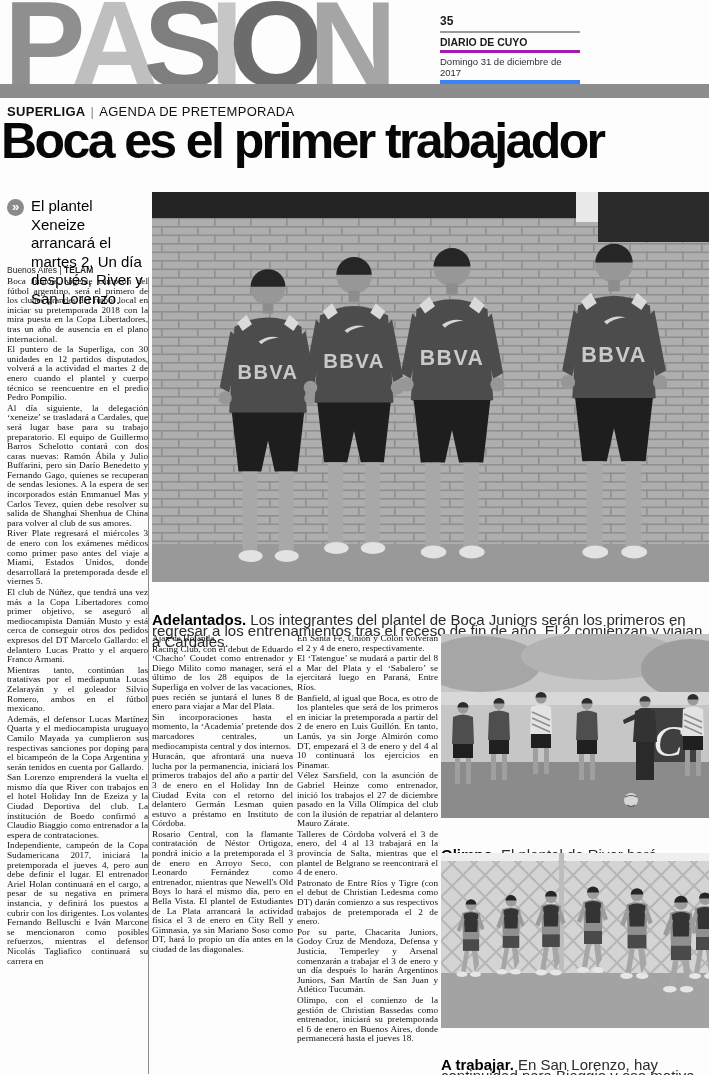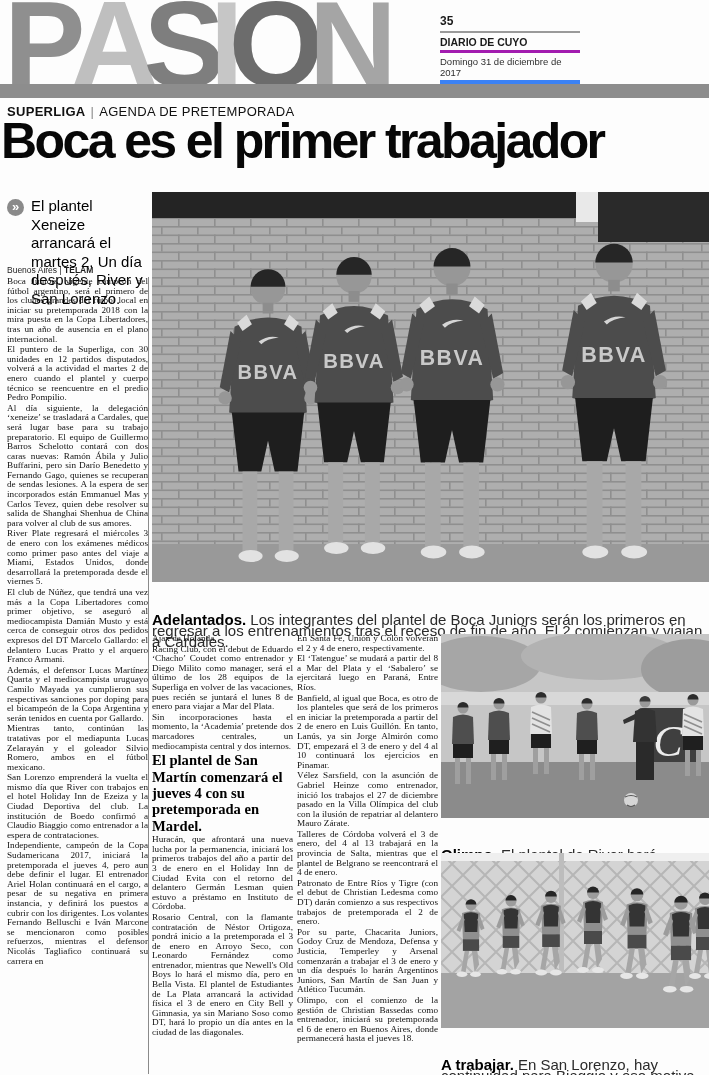--- a/index.html
+++ b/index.html
@@ -86,22 +86,22 @@
     <span>|</span>
     <b>TELAM</b>
   </div>
 
   <div class="col col1">
     <p>Boca Juniors, vigente campeón del fútbol argentino, será el primero de los clubes grandes del fútbol local en iniciar su pretemporada 2018 con la mira puesta en la Copa Libertadores, tras un año de ausencia en el plano internacional.</p>
     <p>El puntero de la Superliga, con 30 unidades en 12 partidos disputados, volverá a la actividad el martes 2 de enero cuando el plantel y cuerpo técnico se reencuentre en el predio Pedro Pompilio.</p>
     <p>Al día siguiente, la delegación ‘xeneize’ se trasladará a Cardales, que será lugar base para su trabajo preparatorio. El equipo de Guillermo Barros Schelotto contará con dos caras nuevas: Ramón Ábila y Julio Buffarini, pero sin Darío Benedetto y Fernando Gago, quienes se recuperan de sendas lesiones. A la espera de ser incorporados están Emmanuel Mas y Carlos Tevez, quien debe resolver su salida de Shanghai Shenhua de China para volver al club de sus amores.</p>
     <p>River Plate regresará el miércoles 3 de enero con los exámenes médicos como primer paso antes del viaje a Miami, Estados Unidos, donde desarrollará la pretemporada desde el viernes 5.</p>
     <p>El club de Núñez, que tendrá una vez más a la Copa Libertadores como primer objetivo, se aseguró al mediocampista Damián Musto y está cerca de conseguir otros dos pedidos expresos del DT Marcelo Gallardo: el delantero Lucas Pratto y el arquero Franco Armani.</p>
+    <p>Mientras tanto, continúan las tratativas por el mediapunta Lucas Zelarayán y el goleador Silvio Romero, ambos en el fútbol mexicano.</p>
     <p>Además, el defensor Lucas Martínez Quarta y el mediocampista uruguayo Camilo Mayada ya cumplieron sus respectivas sanciones por doping para el bicampeón de la Copa Argentina y serán tenidos en cuenta por Gallardo.</p>
-    <p>Mientras tanto, continúan las tratativas por el mediapunta Lucas Zelarayán y el goleador Silvio Romero, ambos en el fútbol mexicano.</p>
     <p>San Lorenzo emprenderá la vuelta el mismo día que River con trabajos en el hotel Holiday Inn de Ezeiza y la Ciudad Deportiva del club. La institución de Boedo confirmó a Claudio Biaggio como entrenador a la espera de contrataciones.</p>
     <p>Independiente, campeón de la Copa Sudamericana 2017, iniciará la pretemporada el jueves 4, pero aun debe definir el lugar. El entrenador Ariel Holan continuará en el cargo, a pesar de su negativa en primera instancia, y definirá los puestos a cubrir con los dirigentes. Los volantes Fernando Belluschi e Iván Marcone se mencionaron como posibles refuerzos, mientras el defensor Nicolás Tagliafico continuará su carrera en</p>
   </div>
   <div class="vrule"></div>
 
   <figure class="photo-main">
     <svg width="557" height="390" viewBox="0 0 557 390" xmlns="http://www.w3.org/2000/svg">
       <defs>
         <pattern id="brick" width="36" height="17" patternUnits="userSpaceOnUse">
           <rect width="36" height="17" fill="#aeaeae"></rect>
@@ -143,21 +143,20 @@
   </figure>
   <figcaption class="cap cap-main">
     <b>Adelantados.</b>
     <span>Los integrantes del plantel de Boca Juniors serán los primeros en regresar a los entrenamientos tras el receso de fin de año. El 2 comienzan y viajan a Cardales.</span>
   </figcaption>
 
   <div class="col col2">
     <p>Ajax de Holanda.</p>
     <p>Racing Club, con el debut de Eduardo ‘Chacho’ Coudet como entrenador y Diego Milito como manager, será el último de los 28 equipos de la Superliga en volver de las vacaciones, pues recién se juntará el lunes 8 de enero para viajar a Mar del Plata.</p>
     <p>Sin incorporaciones hasta el momento, la ‘Academia’ pretende dos marcadores centrales, un mediocampista central y dos internos.</p>
-    <p class="pq">El plantel de San Martín comenzará el jueves 4 con su pretemporada en Mardel.</p>
     <p>Huracán, que afrontará una nueva lucha por la permanencia, iniciará los primeros trabajos del año a partir del 3 de enero en el Holiday Inn de Ciudad Evita con el retorno del delantero Germán Lesman quien estuvo a préstamo en Instituto de Córdoba.</p>
     <p>Rosario Central, con la flamante contratación de Néstor Ortigoza, pondrá inicio a la pretemporada el 3 de enero en Arroyo Seco, con Leonardo Fernández como entrenador, mientras que Newell's Old Boys lo hará el mismo día, pero en Bella Vista. El plantel de Estudiantes de La Plata arrancará la actividad física el 3 de enero en City Bell y Gimnasia, ya sin Mariano Soso como DT, hará lo propio un día antes en la ciudad de las diagonales.</p>
   </div>
 
   <div class="col col3">
     <p>En Santa Fe, Unión y Colón volverán el 2 y 4 de enero, respectivamente.</p>
     <p>El ‘Tatengue’ se mudará a partir del 8 a Mar del Plata y el ‘Sabalero’ se ejercitará luego en Paraná, Entre Ríos.</p>
     <p>Banfield, al igual que Boca, es otro de los planteles que será de los primeros en iniciar la pretemporada a partir del 2 de enero en Luis Guillón. En tanto, Lanús, ya sin Jorge Almirón como DT, empezará el 3 de enero y del 4 al 10 continuará los ejercicios en Pinamar.</p>
     <p>Vélez Sarsfield, con la asunción de Gabriel Heinze como entrenador, inició los trabajos el 27 de diciembre pasado en la Villa Olímpica del club con la ilusión de repatriar al delantero Mauro Zárate.</p>
     <p>Talleres de Córdoba volverá el 3 de enero, del 4 al 13 trabajará en la provincia de Salta, mientras que el plantel de Belgrano se reencontrará el 4 de enero.</p>

